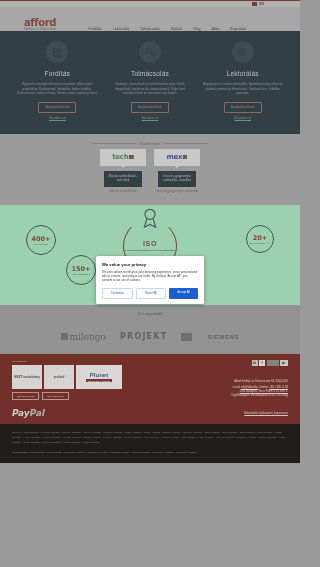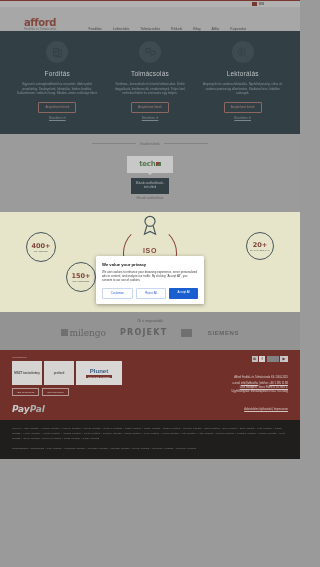--- a/index.html
+++ b/index.html
@@ -40,58 +40,58 @@
   .card p { font-size:3px; color:#8ba0aa; line-height:4.6px; margin-top:5px; padding:0 2px; }
   .btn-q { margin-top:6px; border:0.6px solid #b5695f; color:#c98077; background:transparent;
            font-size:3.2px; padding:2.4px 6px; border-radius:1px; }
   .more { font-size:3px; color:#7f949e; margin-top:3px; text-decoration:underline; }
 
   
   .brands { background:#a8a8a8; padding:8px 0 12px; }
   .brands-head { display:flex; align-items:center; justify-content:center; gap:4px; }
   .brands-head .rule { width:44px; height:0.5px; background:#8e8e8e; }
   .brands-head span { font-size:3.2px; color:#6e6e6e; }
-  .brand-row { display:flex; justify-content:center; gap:8px; margin-top:10px; }
+  .brand-row { display:flex; justify-content:center; gap:8px; margin-top:3px; }
   .brand { width:46px; display:flex; flex-direction:column; align-items:center; }
   .brand-logo { width:46px; height:17px; background:#d9d9d9; display:flex;
                 align-items:center; justify-content:center; position:relative; }
   .brand-logo:after { content:""; position:absolute; bottom:-2.4px; left:50%;
         transform:translateX(-50%); border-left:2.4px solid transparent;
         border-right:2.4px solid transparent; border-top:2.4px solid #d9d9d9; }
   .bl-text { font-size:7px; font-weight:bold; letter-spacing:-0.3px;
              font-family:"DejaVu Sans", sans-serif; }
   .bl-tech { color:#3f8f3c; }
   .bl-mex  { color:#2a5fb5; }
   .bl-sq { display:inline-block; width:4.5px; height:4.5px; margin-left:0.8px;
            background:
              linear-gradient(to bottom right,#cf3b2c 50%, transparent 50%),
              #3f8f3c; }
   .brand-cap { margin-top:5px; width:38px; height:16px; background:#2e4651; color:#b9c6cc;
                font-size:2.6px; line-height:3.6px; display:flex; align-items:center;
                justify-content:center; text-align:center; padding:0 2px; }
   .brand-sub { font-size:2.6px; color:#6e6e6e; margin-top:3px; text-align:center; line-height:3.4px; }
 
   
-  .stats { background:#fef9c3; height:100px; position:relative; }
+  .stats { background:#86efac; height:100px; position:relative; }
   .bub { position:absolute; border-radius:50%; border:0.7px solid #44606d;
          display:flex; flex-direction:column; align-items:center; justify-content:center; text-align:center; }
   .bub .n { font-size:6.5px; font-weight:bold; color:#b5432f; font-family:"DejaVu Sans",sans-serif;}
   .bub .l { font-size:2.2px; color:#44606d; margin-top:0.8px; letter-spacing:0.1px; }
   .iso { position:absolute; left:50%; top:14px; transform:translateX(-50%);
          width:54px; height:54px; border-radius:50%;
          border:1.1px solid #c0392b; border-top-color:transparent;
          display:flex; flex-direction:column; align-items:center; justify-content:center; }
   .iso .t { font-size:7px; color:#b5432f; font-weight:bold; letter-spacing:0.6px; }
   .iso .s { font-size:2.3px; color:#44606d; margin-top:2px; line-height:3px; text-align:center; font-weight:bold;}
   .medal { position:absolute; left:50%; top:2px; transform:translateX(-50%); }
 
   
   .partners { background:#a0a0a0; padding:7px 0 12px; text-align:center; }
   .partners .hd { font-size:3px; color:#5f5f5f; }
-  .plogos { display:flex; align-items:center; justify-content:center; gap:14px; margin-top:5px; }
+  .plogos { display:flex; align-items:center; justify-content:center; gap:14px; margin-top:16px; }
   .plogo { color:#6b6b6b; display:flex; align-items:center; gap:1.5px; }
   .plogo .w { font-size:9px; font-family:"DejaVu Serif", serif; }
   .plogo .wb { font-size:8px; font-weight:bold; letter-spacing:1.2px; font-family:"DejaVu Sans",sans-serif; }
   .plogo .sm { font-size:6px; font-weight:bold; letter-spacing:0.6px; }
   .sq-mark { width:7px; height:7px; background:#7a7a7a; }
 
   
   .foot { background:#a8291c; padding:6px 12px 5px; display:flex; }
   .foot-l { width:120px; }
   .cert-lbl { font-size:2.4px; color:#e7b9b3; margin-bottom:2px; }
@@ -220,20 +220,28 @@
 
       <div class="brand">
         <div class="brand-logo">
           <span class="bl-text bl-tech">tech</span>
           <span class="bl-sq"></span>
         </div>
         <div class="brand-cap">Műszaki szakfordítások - tech afford</div>
         <div class="brand-sub">Műszaki szakfordítások</div>
       </div>
 
+      <div class="brand">
+        <div class="brand-logo">
+          <span class="bl-text bl-mex">mex</span>
+          <span class="bl-sq"></span>
+        </div>
+        <div class="brand-cap">Orvosi és gyógyszeripari szakfordítás - mexafford</div>
+        <div class="brand-sub">Orvosi és gyógyszeripari szakfordítás</div>
+      </div>
 
     </div>
   </div>
 
   <div class="stats">
     <div class="medal">
       <svg width="22" height="22" viewBox="0 0 24 24" fill="none" stroke="#44606d" stroke-width="1.3">
         <circle cx="12" cy="8" r="5.5"></circle>
           <path d="M8.5 13L6 22l6-3 6 3-2.5-9"></path>
       </svg>

